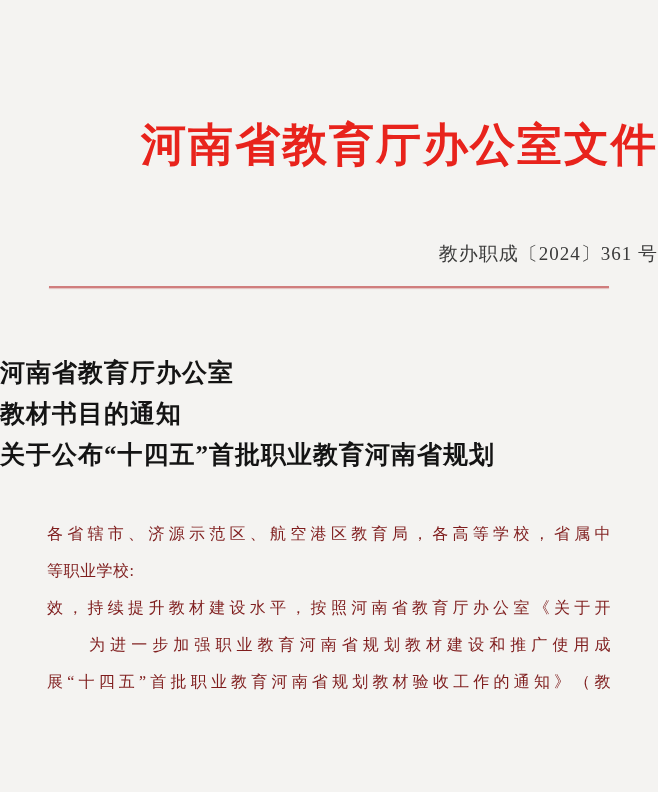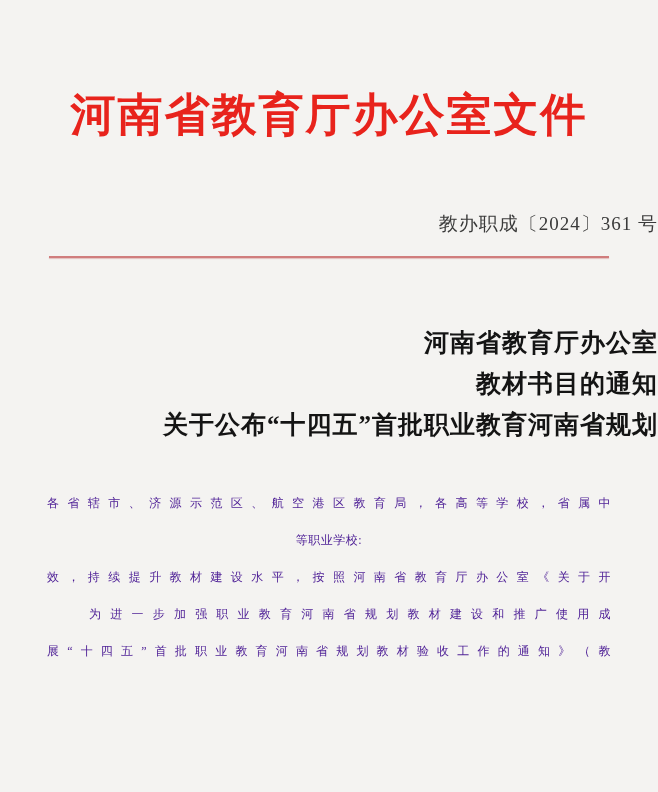--- a/index.html
+++ b/index.html
@@ -9,22 +9,22 @@
     background: #f4f3f1;
   }
   .page {
     position: relative;
     width: 658px;
     height: 792px;
     background: #f4f3f1;
     overflow: hidden;
   }
   .doc-title {
-    padding-top: 88px;
-    text-align: center;
+    padding-top: 118px;
+    text-align: right;
     font-size: 45px;
     line-height: 54px;
     font-weight: 700;
     letter-spacing: 2px;
     color: #e8231c;
     white-space: nowrap;
   }
   .doc-number {
     margin-top: 69px;
     text-align: right;
@@ -35,39 +35,39 @@
   }
   .red-divider {
     margin: 19px auto 0 auto;
     width: 560px;
     height: 2px;
     background: #d07d7d;
     box-shadow: 0 1px 1px rgba(208,125,125,0.45);
   }
   .notice-title {
     margin-top: 64px;
-    text-align: right;
+    text-align: left;
     font-weight: 700;
     font-size: 25px;
     letter-spacing: 1px;
     color: #141414;
   }
   .notice-title .t-line {
     line-height: 41px;
     white-space: nowrap;
   }
   .body-text {
     margin: 40px auto 0 auto;
     width: 564px;
-    font-size: 12px;
+    font-size: 16px;
     line-height: 37px;
-    color: #4c1d95;
+    color: #7f1d1d;
   }
   .b-line {
-    text-align: center;
+    text-align: left;
     letter-spacing: 0.5px;
   }
   .b-line.jfull {
     text-align: justify;
     text-align-last: justify;
     text-justify: inter-character;
   }
   .b-line.indent {
     padding-left: 42px;
   }

